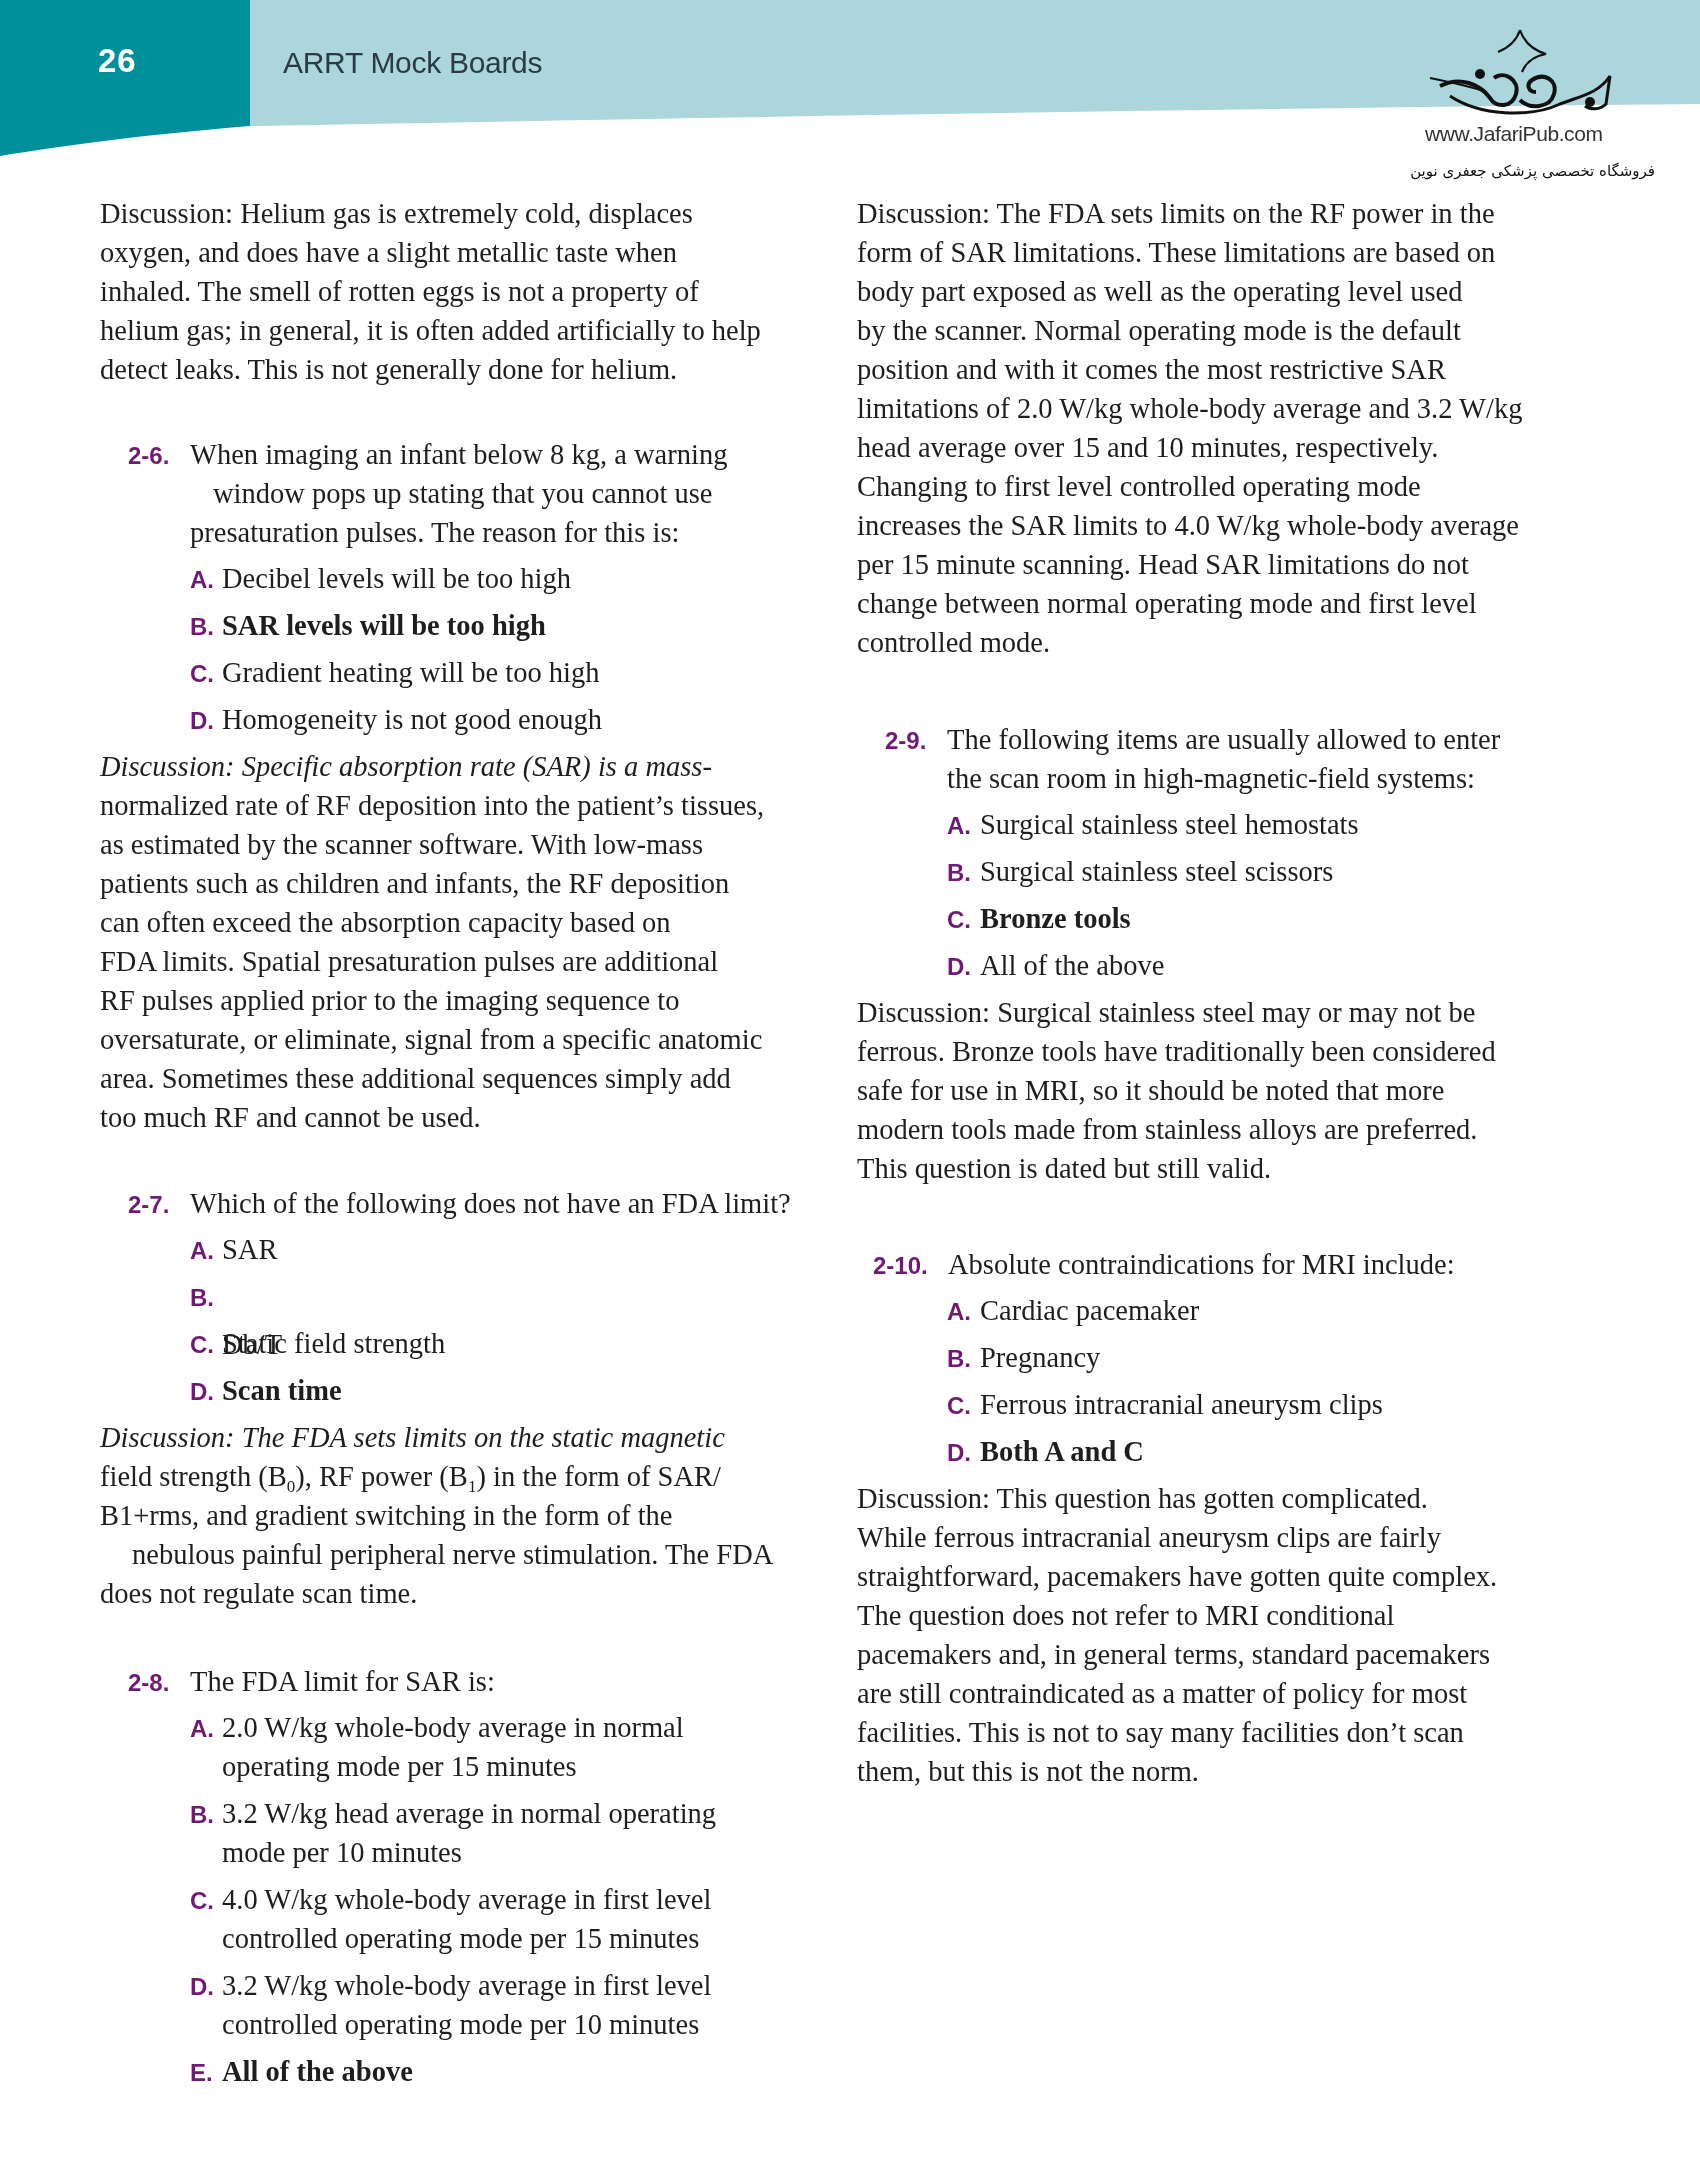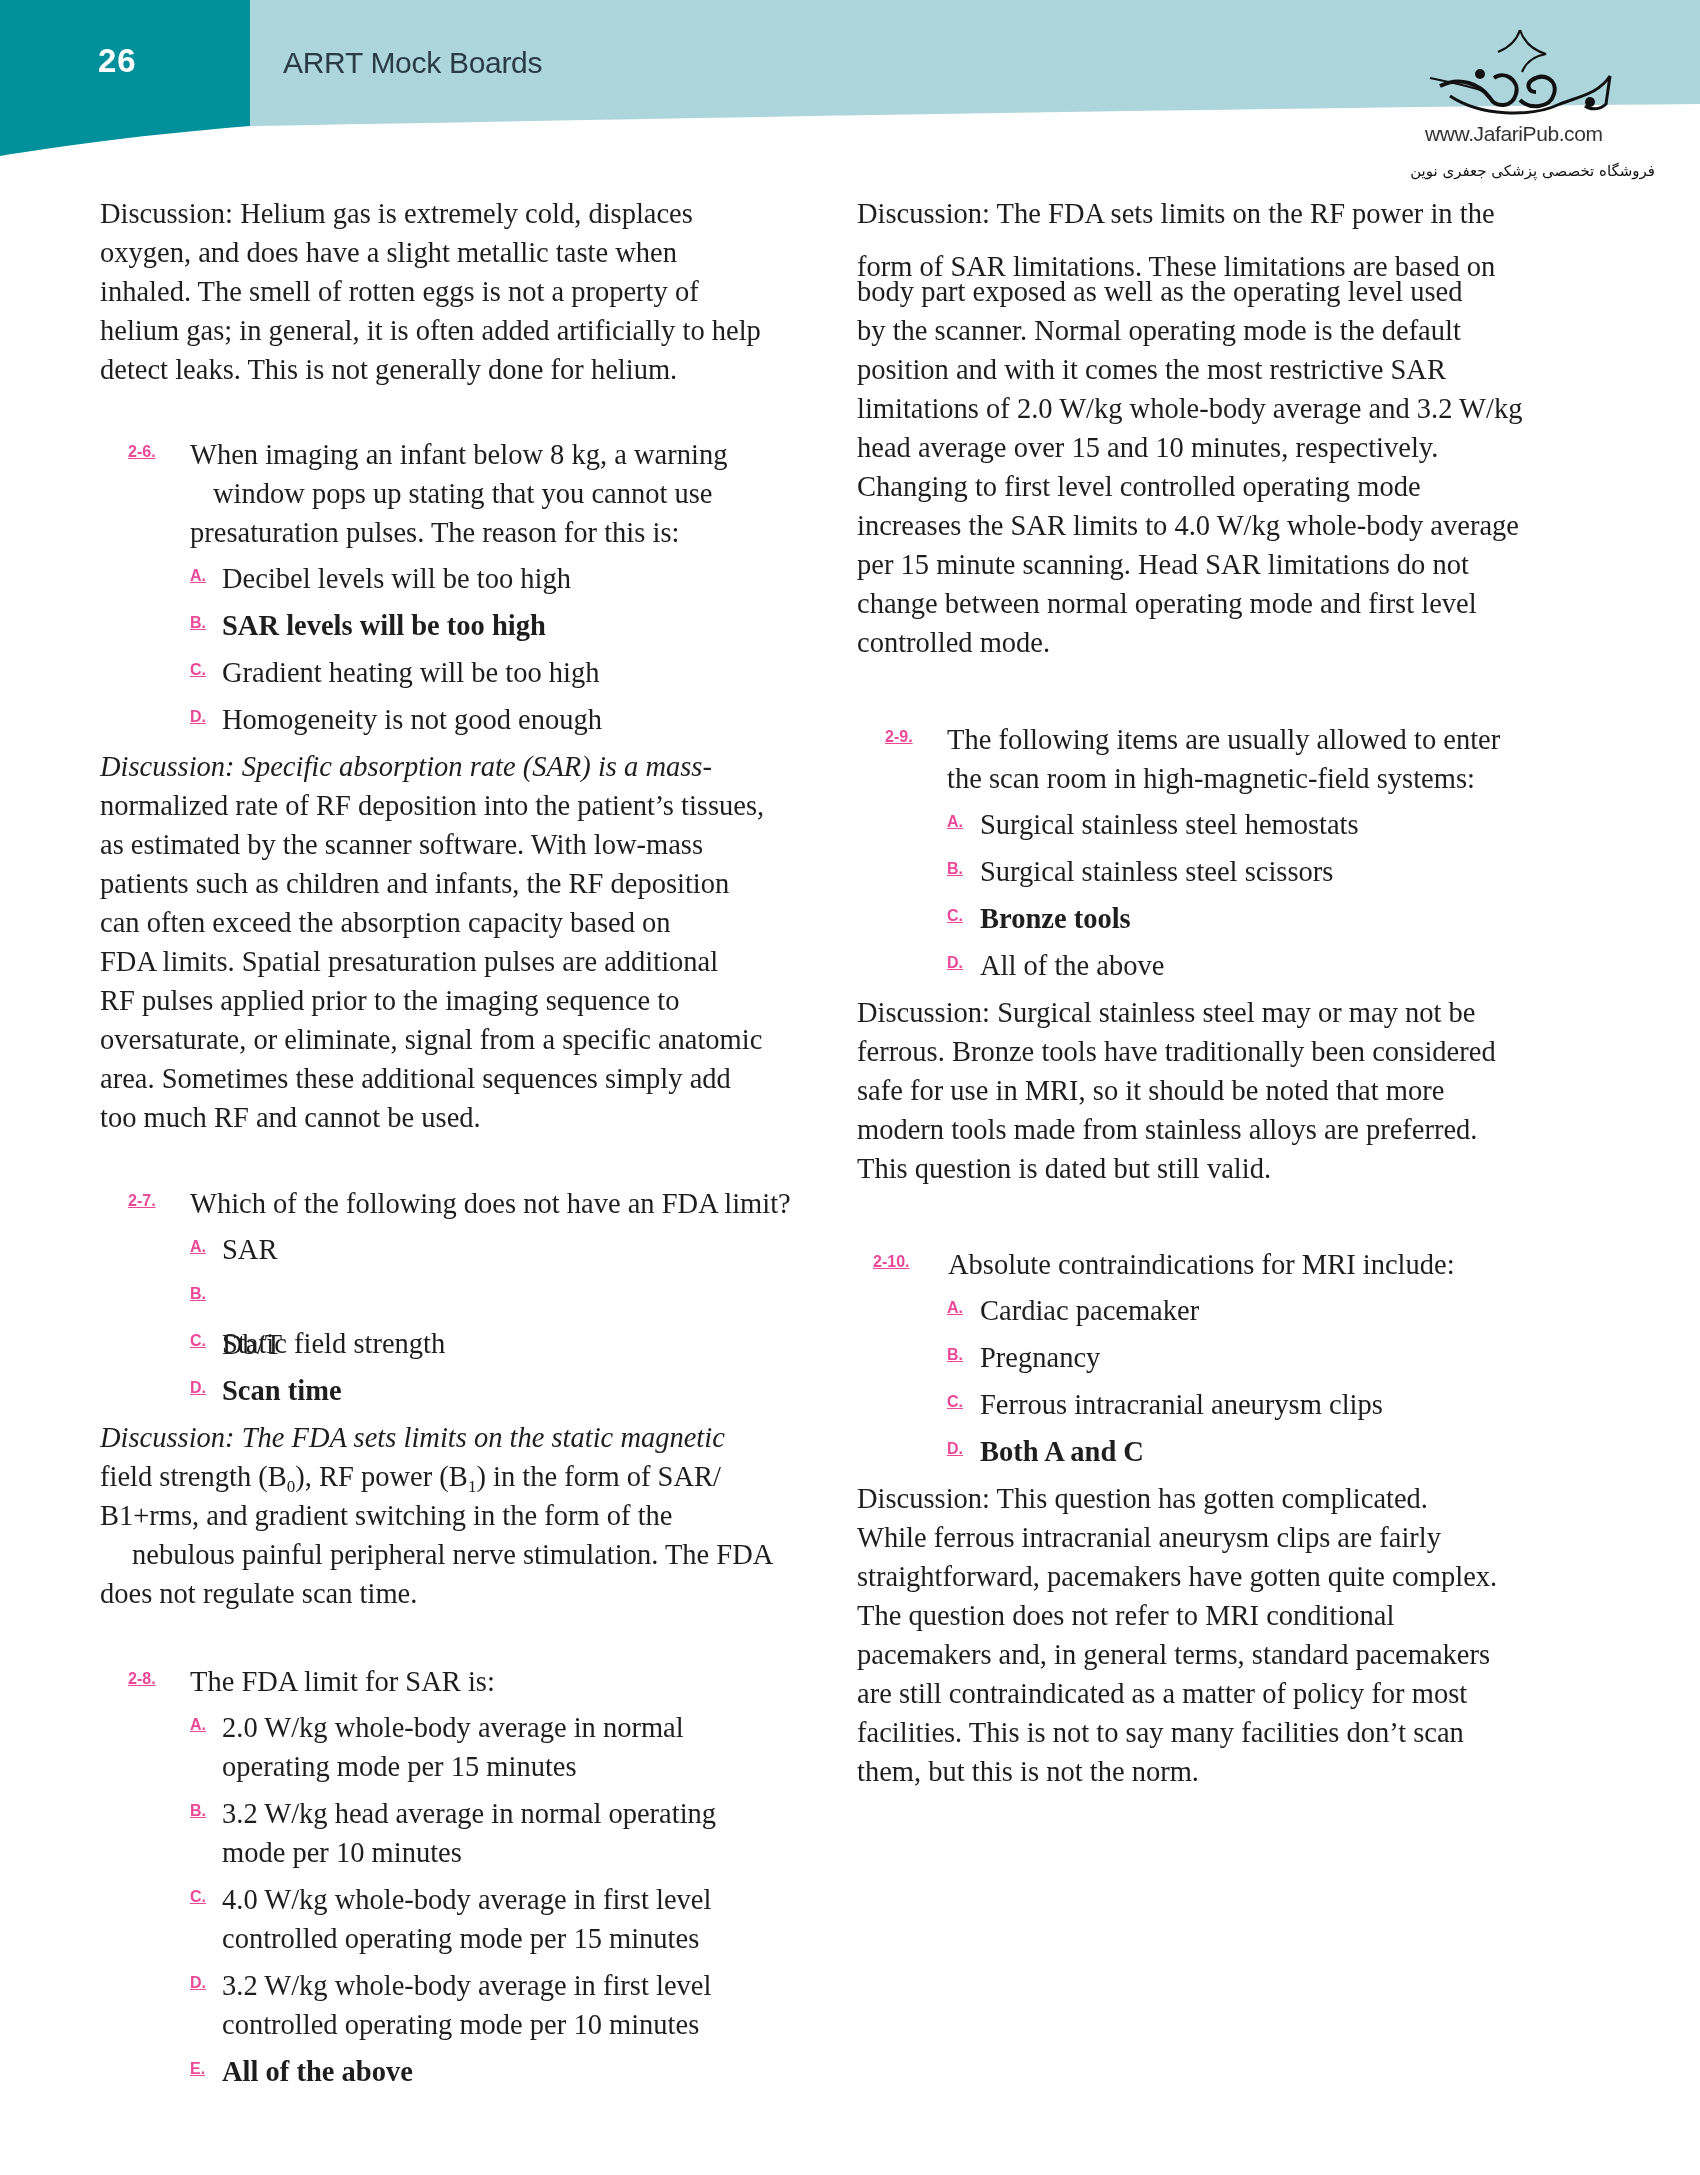--- a/index.html
+++ b/index.html
@@ -10,21 +10,21 @@
               font-weight:bold; font-size:33px; color:#ffffff; letter-spacing:1px; }
   .running-title { position:absolute; left:283px; top:46px; font-family:"Liberation Sans","DejaVu Sans",sans-serif;
                    font-size:30px; color:#2a3b45; font-weight:normal; letter-spacing:-0.3px; }
   .logo { position:absolute; left:1420px; top:26px; width:200px; height:90px; }
   .logo-url { position:absolute; left:1425px; top:122px; font-family:"Liberation Sans","DejaVu Sans",sans-serif;
               font-size:21px; color:#333; letter-spacing:-0.4px; }
   .logo-fa { position:absolute; left:1385px; top:162px; width:270px; text-align:right; direction:rtl;
              font-family:"DejaVu Sans",sans-serif; font-size:15px; color:#111; }
   .line { position:absolute; white-space:nowrap; font-size:28.5px; line-height:1; }
   .label { position:absolute; white-space:nowrap; font-family:"Liberation Sans","DejaVu Sans",sans-serif;
-           font-weight:bold; color:#ec4899; font-size:16px; line-height:1;text-decoration:underline; }
+           font-weight:bold; color:#701a75; font-size:24px; line-height:1; }
   .bold { font-weight:bold; }
   sub { font-size:17px; vertical-align:-6px; line-height:0; }
 </style>
 </head>
 <body>
 
 <svg id="header-svg" viewBox="0 0 1700 170">
   <path d="M250 0 L1700 0 L1700 104 C1250 108, 700 118, 250 126 Z" fill="#acd5dc"></path>
   <path d="M0 0 L250 0 L250 126 C150 134, 60 146, 0 156 Z" fill="#00909c"></path>
 </svg>
@@ -97,21 +97,21 @@
     <div class="line" style="left: 222px; top: 1839px;">mode per 10 minutes</div>
     <div class="label" style="left: 190px; top: 1889px;">C.</div>
     <div class="line" style="left: 222px; top: 1886px;">4.0 W/kg whole-body average in first level</div>
     <div class="line" style="left: 222px; top: 1925px;">controlled operating mode per 15 minutes</div>
     <div class="label" style="left: 190px; top: 1975px;">D.</div>
     <div class="line" style="left: 222px; top: 1972px;">3.2 W/kg whole-body average in first level</div>
     <div class="line" style="left: 222px; top: 2011px;">controlled operating mode per 10 minutes</div>
     <div class="label" style="left: 190px; top: 2061px;">E.</div>
     <div class="line bold" style="left: 222px; top: 2058px;">All of the above</div>
     <div class="line" style="left: 857px; top: 200px;">Discussion: The FDA sets limits on the RF power in the</div>
-    <div class="line" style="left: 857px; top: 253px;">form of SAR limitations. These limitations are based on</div>
+    <div class="line" style="left: 857px; top: 239px;">form of SAR limitations. These limitations are based on</div>
     <div class="line" style="left: 857px; top: 278px;">body part exposed as well as the operating level used</div>
     <div class="line" style="left: 857px; top: 317px;">by the scanner. Normal operating mode is the default</div>
     <div class="line" style="left: 857px; top: 356px;">position and with it comes the most restrictive SAR</div>
     <div class="line" style="left: 857px; top: 395px;">limitations of 2.0 W/kg whole-body average and 3.2 W/kg</div>
     <div class="line" style="left: 857px; top: 434px;">head average over 15 and 10 minutes, respectively.</div>
     <div class="line" style="left: 857px; top: 473px;">Changing to first level controlled operating mode</div>
     <div class="line" style="left: 857px; top: 512px;">increases the SAR limits to 4.0 W/kg whole-body average</div>
     <div class="line" style="left: 857px; top: 551px;">per 15 minute scanning. Head SAR limitations do not</div>
     <div class="line" style="left: 857px; top: 590px;">change between normal operating mode and first level</div>
     <div class="line" style="left: 857px; top: 629px;">controlled mode.</div>

